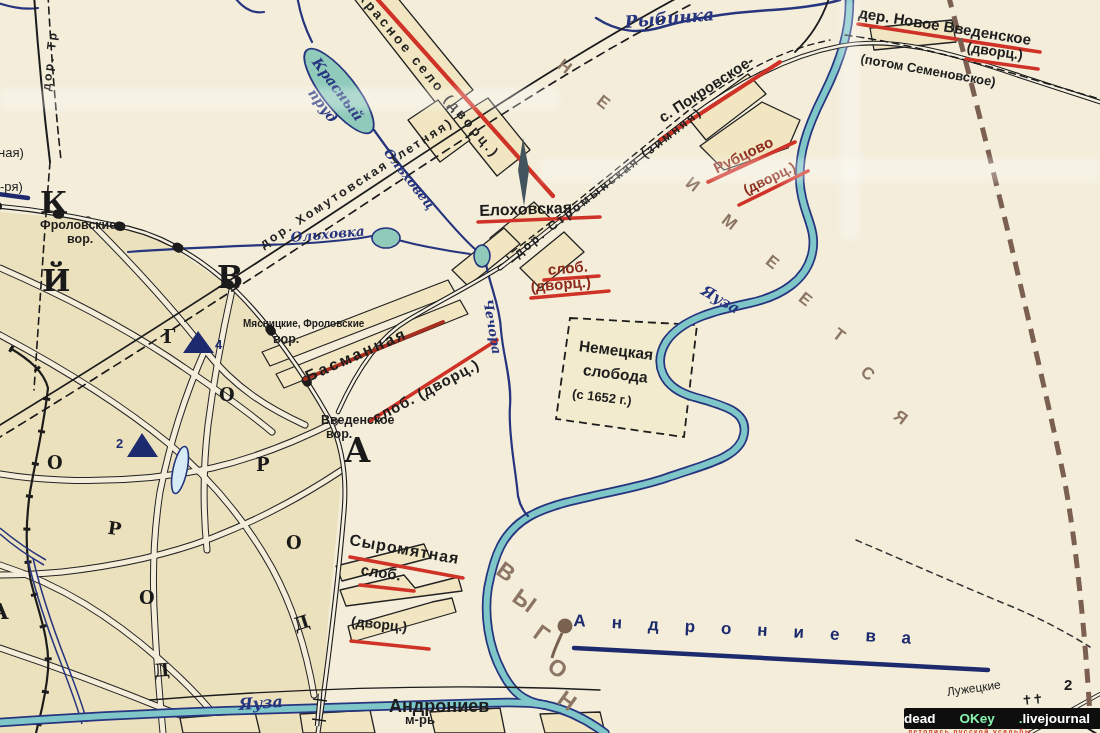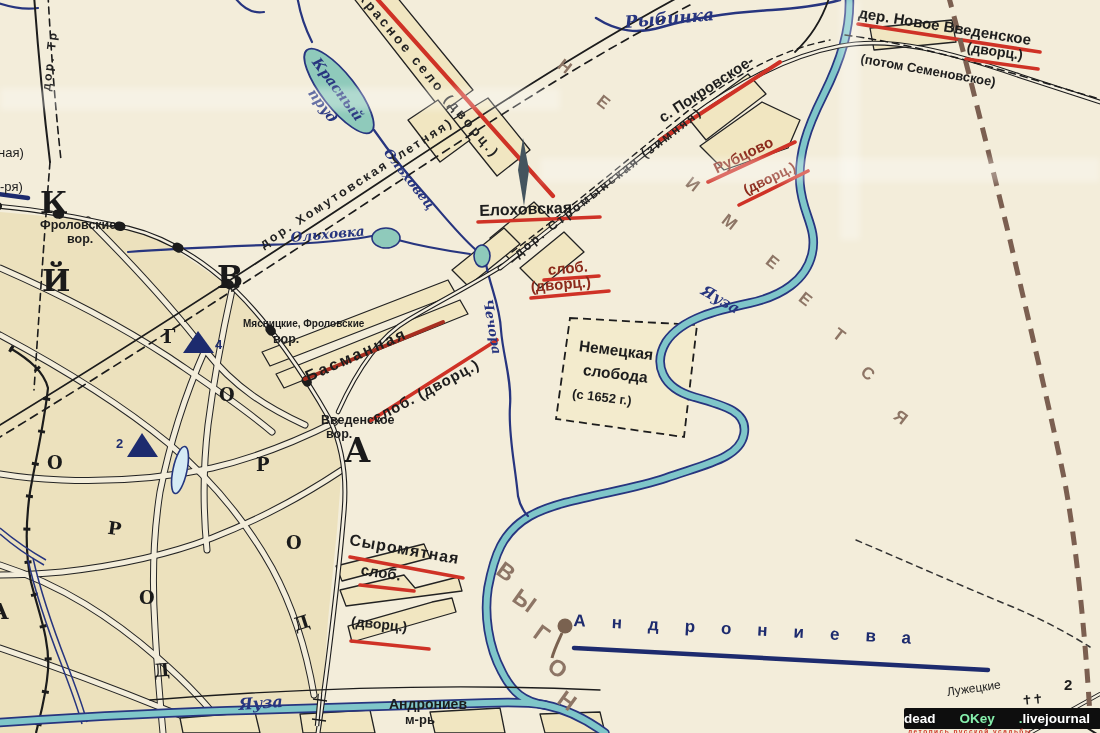--- a/index.html
+++ b/index.html
@@ -203,21 +203,21 @@
 <div class="lbl b dred" style="left:530px;top:279px;font-size:15px;transform:rotate(-5deg);">(дворц.)</div>
 <div class="lbl b" style="left:303px;top:370px;font-size:16px;letter-spacing:2.5px;transform:rotate(-24deg);">Басманная</div>
 <div class="lbl b" style="left:370px;top:412px;font-size:15px;letter-spacing:1px;transform:rotate(-28deg);">слоб. (дворц.)</div>
 <div class="lbl b" style="left:351px;top:532px;font-size:16px;letter-spacing:1px;transform:rotate(10deg);">Сыромятная</div>
 <div class="lbl b" style="left:362px;top:562px;font-size:15px;transform:rotate(8deg);">слоб.</div>
 <div class="lbl b" style="left:352px;top:614px;font-size:14px;transform:rotate(6deg);">(дворц.)</div>
 <div class="lbl b" style="left:580px;top:338px;font-size:15.5px;transform:rotate(7deg);">Немецкая</div>
 <div class="lbl b" style="left:584px;top:362px;font-size:15.5px;transform:rotate(7deg);">слобода</div>
 <div class="lbl b" style="left:573px;top:387px;font-size:13px;transform:rotate(7deg);">(с 1652 г.)</div>
 <div class="lbl b navy" style="left:574px;top:612px;font-size:17px;letter-spacing:26px;transform:rotate(3deg);">Андрониева</div>
-<div class="lbl b" style="left:389px;top:697px;font-size:14px;">Андрониев</div>
+<div class="lbl b" style="left:389px;top:697px;font-size:18px;">Андрониев</div>
 <div class="lbl b" style="left:405px;top:713px;font-size:13px;">м-рь</div>
 <div class="lbl" style="left:946px;top:686px;font-size:12px;transform:rotate(-8deg);">Лужецкие</div>
 
 <div class="lbl b" style="left:40px;top:219px;font-size:12.5px;">Фроловские</div>
 <div class="lbl b" style="left:67px;top:233px;font-size:12.5px;">вор.</div>
 <div class="lbl b" style="left:243px;top:319px;font-size:10px;">Мясницкие, Фроловские</div>
 <div class="lbl b" style="left:273px;top:333px;font-size:12.5px;">вор.</div>
 <div class="lbl b" style="left:321px;top:414px;font-size:12.5px;">Введенское</div>
 <div class="lbl b" style="left:326px;top:428px;font-size:12.5px;">вор.</div>
 

